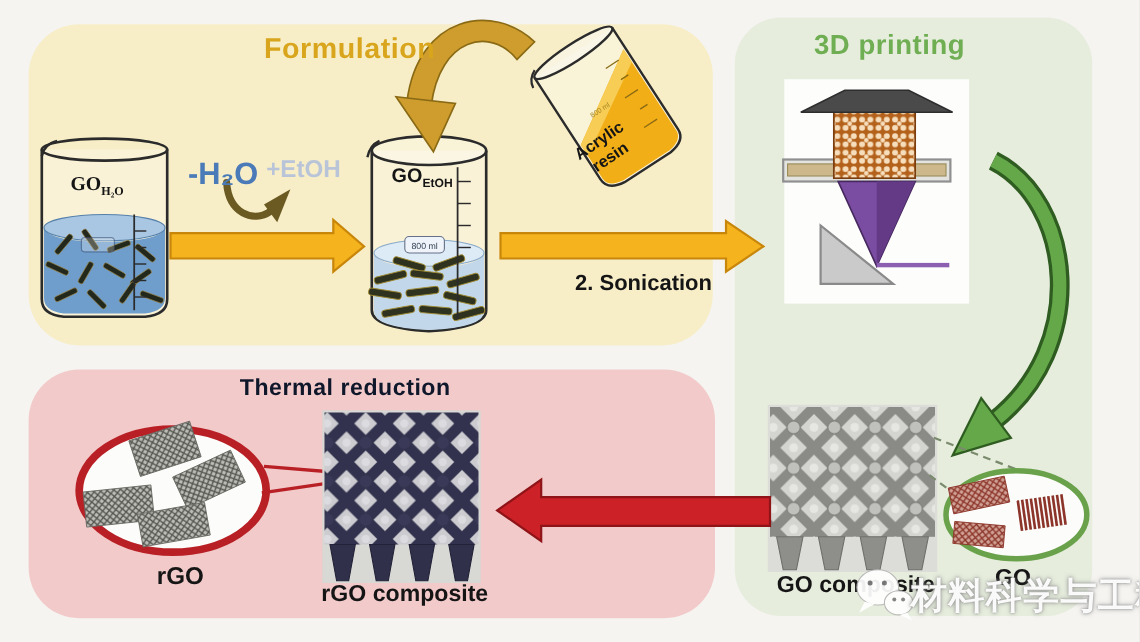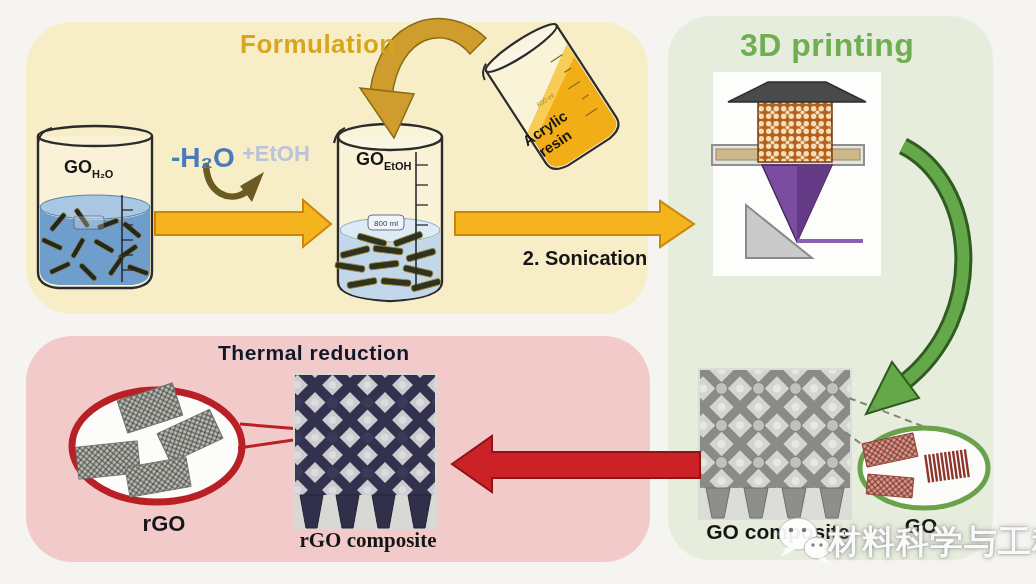--- a/index.html
+++ b/index.html
@@ -8,39 +8,39 @@
     background:#f5f4f1;font-family:"Liberation Sans",sans-serif;
   }
   .panel{position:absolute;}
   .panel-formulation{left:26px;top:22px;width:622px;height:292px;background:#f7eec8;border-radius:46px;}
   .panel-printing{left:668px;top:16px;width:325px;height:544px;background:#e6eddd;border-radius:42px;}
   .panel-thermal{left:26px;top:336px;width:624px;height:226px;background:#f2caca;border-radius:46px;}
   .gfx{position:absolute;left:0;top:0;z-index:2;}
   .label{position:absolute;z-index:3;font-weight:bold;color:#151515;line-height:1.18;}
   .title{font-size:26px;text-align:left;letter-spacing:.5px;}
   .t-form{left:240px;top:29px;width:195px;color:#d9a51d;}
-  .t-print{left:740px;top:27px;width:180px;color:#6fae53;font-size:32px;}
+  .t-print{left:740px;top:27px;width:180px;color:#6fae53;font-size:25px;}
   .t-thermal{left:218px;top:341px;width:225px;color:#0f172a;font-size:21px;}
   .step{font-size:20px;text-align:center;}
   .s1{left:148px;top:246px;width:195px;}
   .s2{left:494px;top:247px;width:182px;}
   .s3{left:712px;top:284px;width:170px;}
   .s4{left:508px;top:484px;width:135px;}
   .chem{font-size:18px;}
   .chem sub{font-size:11px;}
-  .b1{left:64px;top:157px;}
+  .b1{left:64px;top:157px;font-family:Liberation Serif, serif;}
   .b2{left:356px;top:149px;}
   .mw{left:171px;top:141px;font-size:28px;color:#4a7ab8;}
   .pe{left:242px;top:141px;font-size:22px;color:#b9c4d8;}
   .resin-label{left:506px;top:118px;width:88px;text-align:center;font-size:15px;transform:rotate(-34deg);}
   .cap{font-size:21px;text-align:center;}
   .c-goc{left:696px;top:520px;width:164px;}
   .c-go{left:896px;top:514px;width:50px;}
   .c-rgo{left:128px;top:511px;width:72px;font-size:22px;}
-  .c-rgoc{left:286px;top:528px;width:164px;font-family:Liberation Serif, serif;}
+  .c-rgoc{left:286px;top:528px;width:164px;}
   .watermark{position:absolute;z-index:5;left:828px;top:520px;font-size:33px;font-weight:bold;
     color:rgba(255,255,255,.95);letter-spacing:1px;white-space:nowrap;
     text-shadow:0 0 2px #8d8d8d,0 0 5px rgba(130,130,130,.7);}
   .wicon{position:absolute;z-index:5;left:776px;top:514px;}
 </style>
 </head>
 <body>
 
 <div class="canvas">
 

